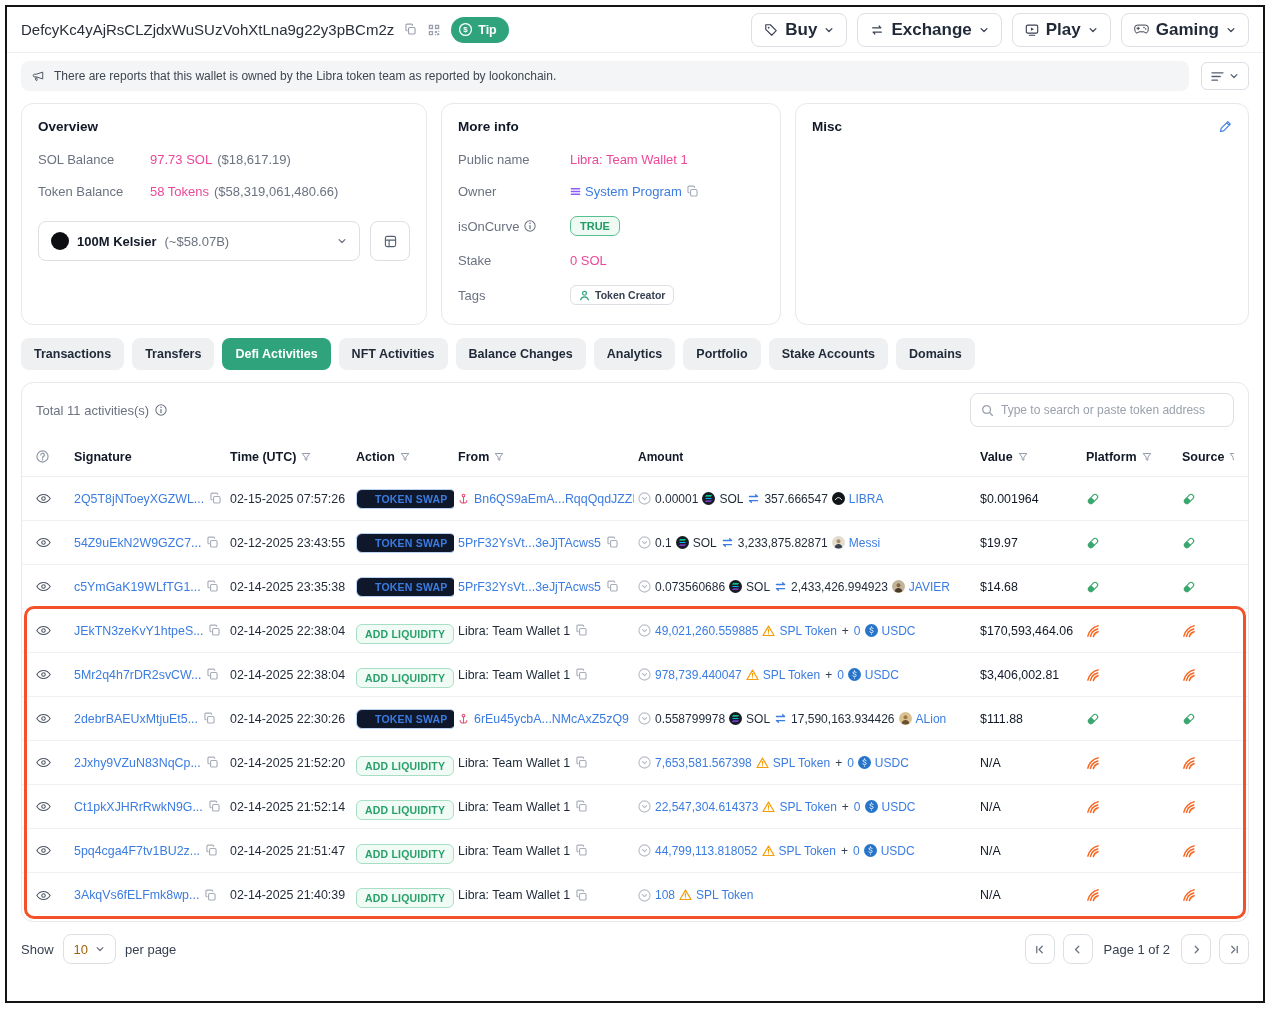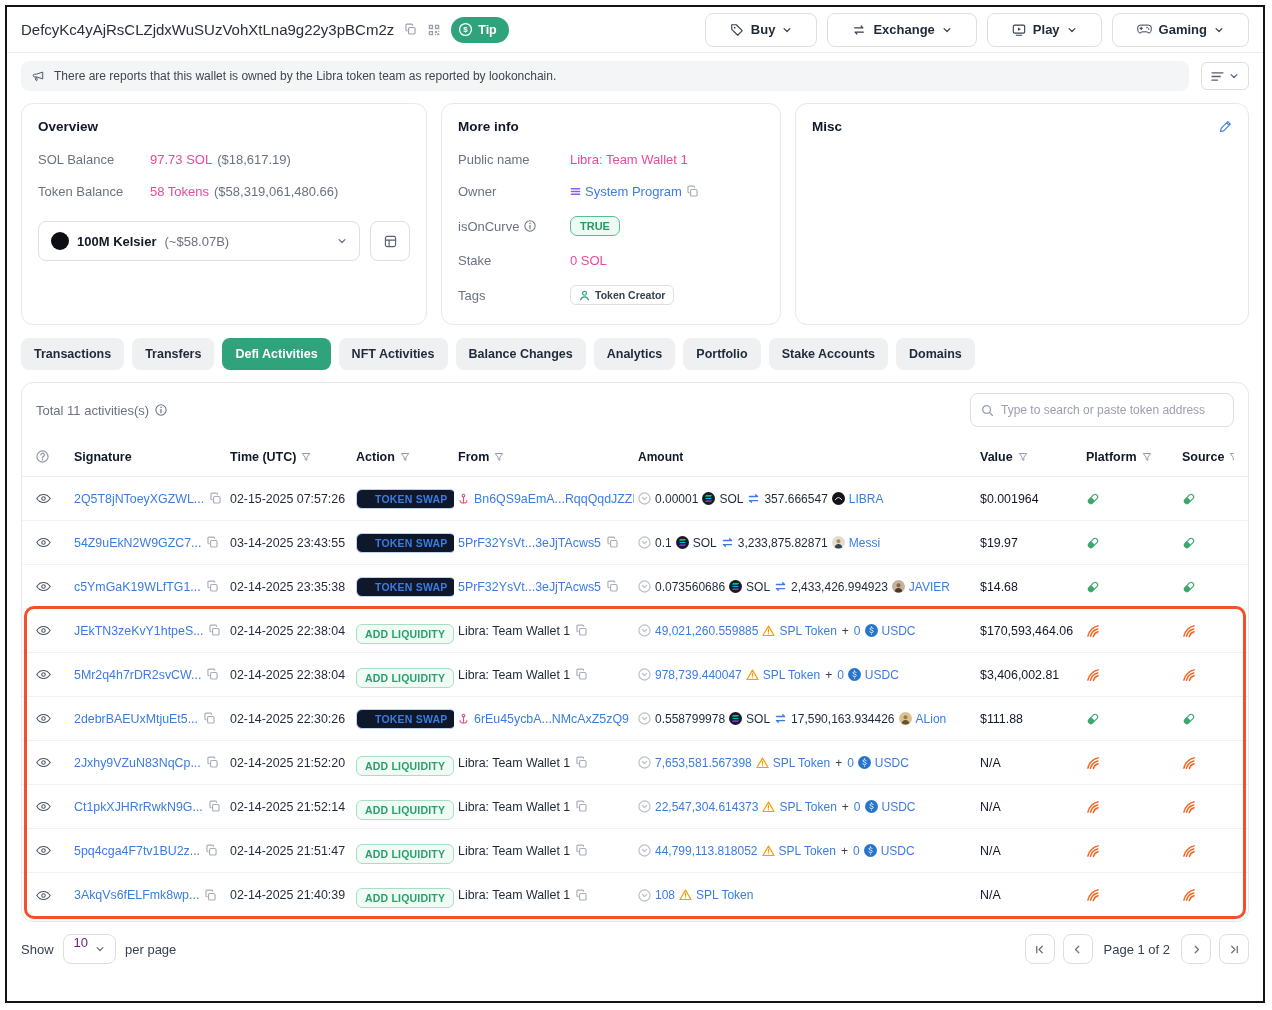--- a/index.html
+++ b/index.html
@@ -13,22 +13,22 @@
   
   .topbar { display:flex; align-items:center; justify-content:space-between;
     height:46px; padding:0 14px; border-bottom:1px solid #ededf0; flex:none; }
   .topbar .left { display:flex; align-items:center; gap:10px; }
   .addr { font-size:15px; color:#2a2f3a; }
   .icon-btn { color:#9aa1ac; cursor:pointer; display:inline-flex; }
   .tip { display:inline-flex; align-items:center; gap:5px; background:#2fa47c; color:#fff;
     border:none; border-radius:999px; height:26px; padding:0 12px 0 7px;
     font-weight:700; font-size:12.5px; font-family:inherit; cursor:pointer; }
   .topnav { display:flex; align-items:center; gap:10px; }
-  .nav-btn { display:inline-flex; align-items:center; gap:7px; height:34px; padding:0 24px;
-    border:1px solid #dcdfe4; border-radius:8px; background:#fff; font-size:13px;
+  .nav-btn { display:inline-flex; align-items:center; gap:7px; height:34px; padding:0 12px;
+    border:1px solid #dcdfe4; border-radius:8px; background:#fff; font-size:17px;
     font-weight:600; color:#1f2937; font-family:inherit; cursor:pointer; }
   .nav-btn .ic { color:#3a4150; }
 
   
   .banner { display:flex; align-items:center; gap:6px; height:38px; padding:0 14px;
     border-bottom:1px solid #ededf0; font-size:13.5px; flex:none; }
   .brand { font-weight:700; color:#111827; }
   .banner-link { color:#3b7ce0; font-weight:700; cursor:pointer; text-decoration:none; }
 
   
@@ -100,22 +100,22 @@
   .amt-num { color:#1f2937; }
   .amt-link { color:#3b7ce0; text-decoration:none; cursor:pointer; }
   .amt-plus { color:#374151; padding:0 1px; }
   .c-val { color:#111827; }
   .hl-overlay { position:absolute; left:2px; right:2px; border:3px solid #f2512b;
     border-radius:10px; pointer-events:none; z-index:5; }
 
   
   .footer { display:flex; align-items:center; justify-content:space-between; padding:2px 14px 0; flex:none; }
   .footer .left { display:flex; align-items:center; gap:9px; font-size:13px; color:#374151; }
-  .pp-select { display:flex; gap:7px; border:1px solid #dcdfe4; border-radius:8px;
-    height:30px; padding:0 10px; font-size:13px; color:#701a75; background:#fff; cursor:pointer; }
+  .pp-select { display:flex; align-items:center; gap:7px; border:1px solid #dcdfe4; border-radius:8px;
+    height:30px; padding:0 10px; font-size:13px; color:#a16207; background:#fff; cursor:pointer; }
   .pp-select .ic { color:#6b7280; }
   .pager { display:flex; align-items:center; gap:8px; }
   .pg-btn { width:30px; height:30px; border:1px solid #dcdfe4; border-radius:8px; background:#fff;
     display:flex; align-items:center; justify-content:center; color:#6b7280; cursor:pointer; }
   .pg-info { font-size:13px; color:#374151; margin:0 3px; }
 </style>
 </head>
 <body>
 
 <div class="frame">
@@ -526,21 +526,21 @@
           </div>
           <div class="cell c-sig">
             <a class="link">54Z9uEkN2W9GZC7...</a>
             <span class="ic copy">
               <svg viewBox="0 0 16 16" width="13" height="13">
                 <rect x="5.6" y="5.6" width="8" height="8" rx="1.6" fill="none" stroke="currentColor" stroke-width="1.4"></rect>
                 <path d="M10.6 3.4v-.9a1.2 1.2 0 0 0-1.2-1.2H3.6a1.2 1.2 0 0 0-1.2 1.2v5.8a1.2 1.2 0 0 0 1.2 1.2h.9" fill="none" stroke="currentColor" stroke-width="1.4"></path>
               </svg>
             </span>
           </div>
-          <div class="cell c-time">03-14-2025 23:43:55</div>
+          <div class="cell c-time">02-12-2025 23:43:55</div>
           <div class="cell c-action">
             <span class="badge swap">TOKEN SWAP</span>
           </div>
           <div class="cell c-from">
             <a class="link">5PrF32YsVt...3eJjTAcws5</a>
             <span class="ic copy">
               <svg viewBox="0 0 16 16" width="13" height="13">
                 <rect x="5.6" y="5.6" width="8" height="8" rx="1.6" fill="none" stroke="currentColor" stroke-width="1.4"></rect>
                 <path d="M10.6 3.4v-.9a1.2 1.2 0 0 0-1.2-1.2H3.6a1.2 1.2 0 0 0-1.2 1.2v5.8a1.2 1.2 0 0 0 1.2 1.2h.9" fill="none" stroke="currentColor" stroke-width="1.4"></path>
               </svg>

